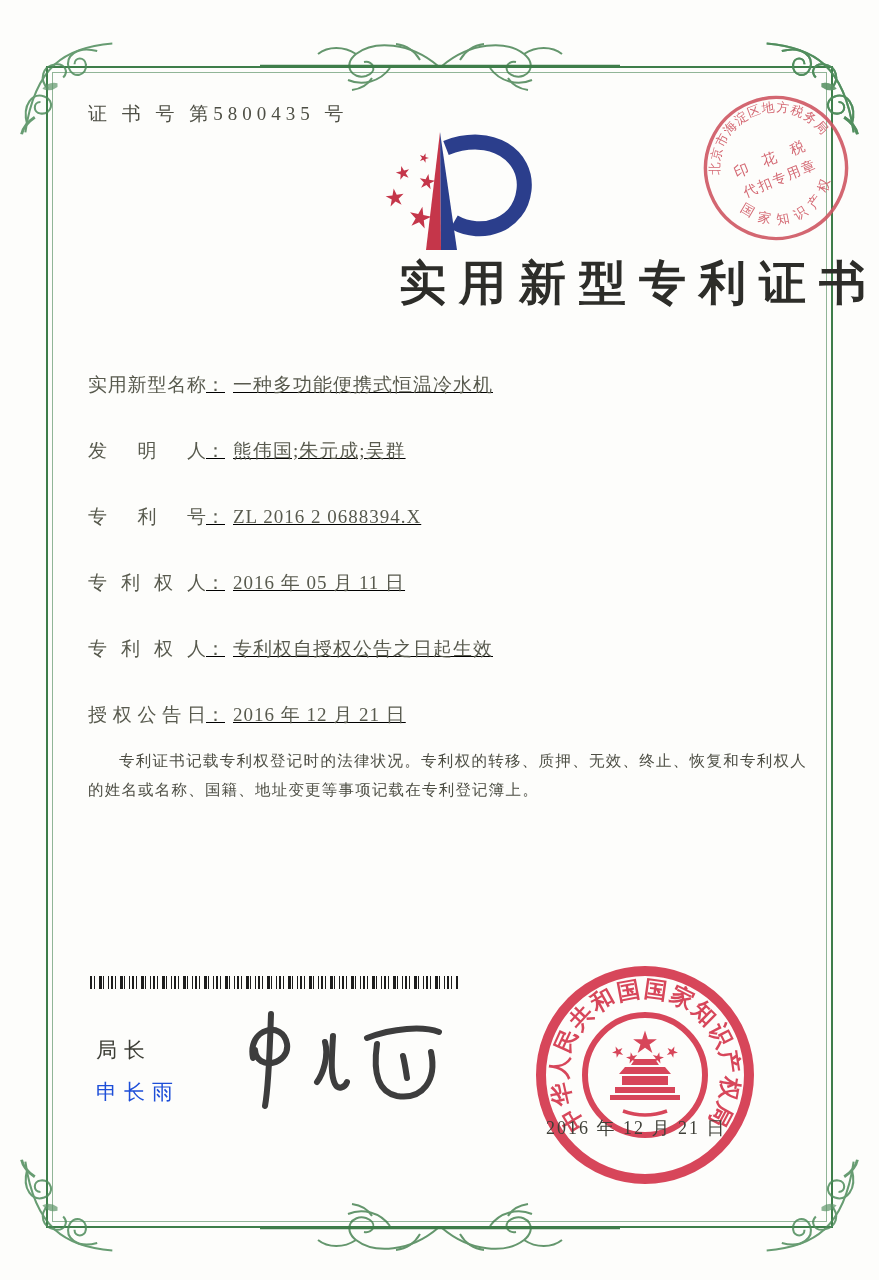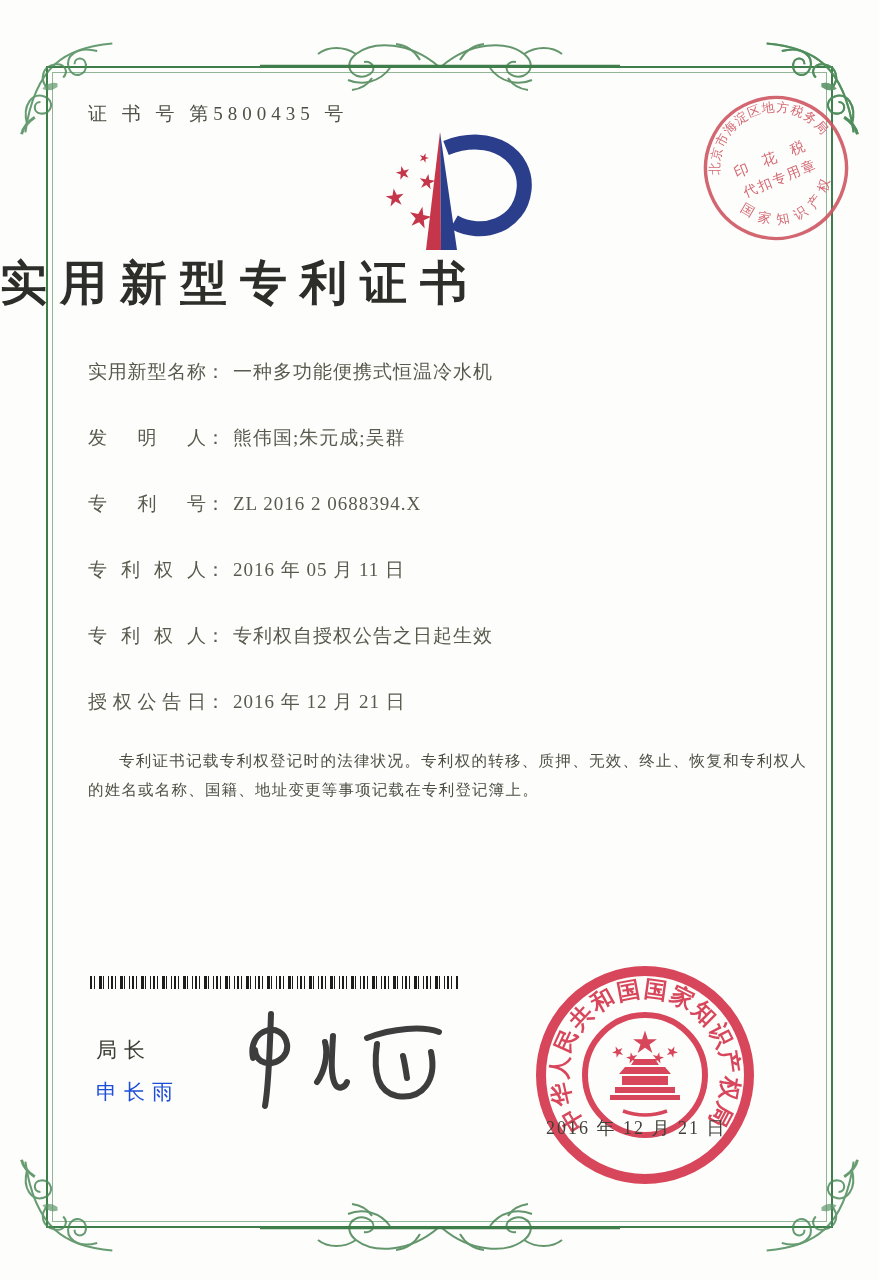--- a/index.html
+++ b/index.html
@@ -20,25 +20,25 @@
   .corner.br{right:14px; bottom:20px; transform:scale(-1,-1);}
   .flourish{position:absolute; left:50%; transform:translateX(-50%); width:360px; height:64px; pointer-events:none;}
   .flourish.top{top:34px;}
   .flourish.bottom{top:1196px; transform:translateX(-50%) scaleY(-1);}
 
   
   .cert-number{position:absolute; left:88px; top:101px; font-size:19px;
     letter-spacing:5px; color:#4d4e44;}
   .logo{position:absolute; left:50%; top:128px; transform:translateX(-50%);
     width:200px; height:130px;}
-  .title{position:absolute; left:0; right:0; top:252px; text-align:left;
+  .title{position:absolute; left:0; right:0; top:252px; text-align:right;
     font-size:47px; font-weight:700; letter-spacing:13px; color:#2d2d29;}
 
   
-  .fields{position:absolute; left:88px; right:60px; top:359px;}
+  .fields{position:absolute; left:88px; right:60px; top:372px;text-decoration:underline;}
   .field-row{margin-bottom:40px; font-size:19px; color:#585a4e; white-space:nowrap;}
   .field-label{display:inline-block; width:118px; text-align:justify; text-align-last:justify; vertical-align:bottom;}
   .field-colon{margin-right:8px;}
   .field-value{letter-spacing:1px;}
 
   
   .body-text{position:absolute; left:88px; right:72px; top:746px;}
   .body-text p{margin:0 0 3px 0; text-indent:2em; font-size:15.5px;
     line-height:1.88; letter-spacing:1.2px; color:#4d4e44; text-align:justify;}
 

